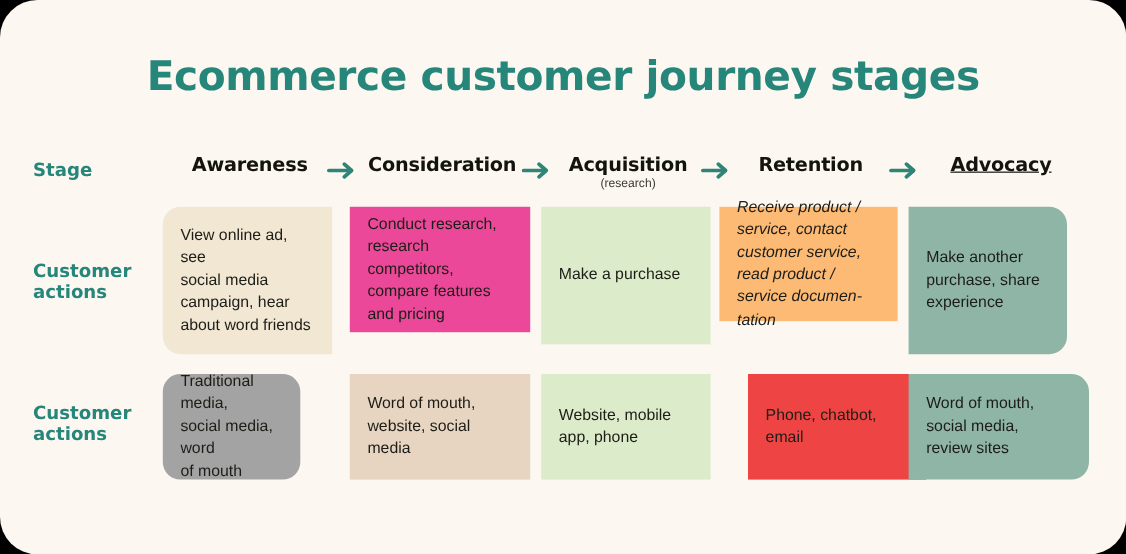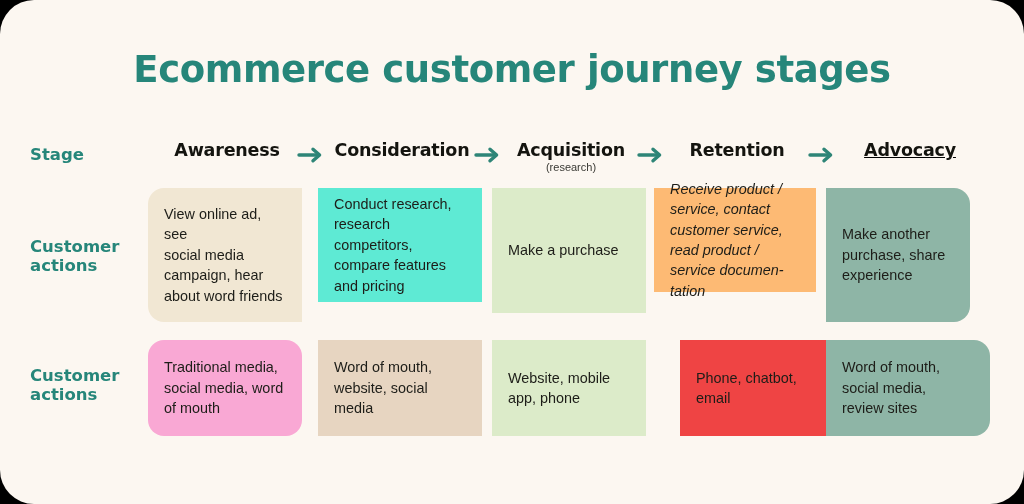--- a/index.html
+++ b/index.html
@@ -183,21 +183,21 @@
 actions</div>
   <div class="row-label" id="row2-label">Customer
 actions</div>
 
   <div class="cell r-left" id="c00" style="left: 148px; width: 154px; top: 188px; height: 134px; background: rgb(241, 231, 211);">
       <div class="cell-text">View online ad, see
 social media
 campaign, hear
 about word friends</div>
     </div>
-  <div class="cell" id="c01" style="left: 318px; width: 164px; top: 188px; height: 114px; background: #5eead4;">
+  <div class="cell" id="c01" style="left: 318px; width: 164px; top: 188px; height: 114px; background: #ec4899;">
       <div class="cell-text">Conduct research,
 research competitors,
 compare features
 and pricing</div>
     </div>
   <div class="cell" id="c02" style="left: 492px; width: 154px; top: 188px; height: 125px; background: rgb(220, 235, 201);">
       <div class="cell-text">Make a purchase</div>
     </div>
   <div class="cell" id="c03" style="left: 654px; width: 162px; top: 188px; height: 104px; background: #fdba74; font-style: italic;">
       <div class="cell-text">Receive product /
@@ -206,21 +206,21 @@
 read product /
 service documen-
 tation</div>
     </div>
   <div class="cell r-right" id="c04" style="left: 826px; width: 144px; top: 188px; height: 134px; background: rgb(142, 181, 166);">
       <div class="cell-text">Make another
 purchase, share
 experience</div>
     </div>
 
-  <div class="cell r-left" id="c10" style="left: 148px; width: 154px; top: 340px; height: 96px; background: #f9a8d4; border-radius: 16px;">
+  <div class="cell r-left" id="c10" style="left: 148px; width: 125px; top: 340px; height: 96px; background: #a3a3a3; border-radius: 16px;">
       <div class="cell-text">Traditional media,
 social media, word
 of mouth</div>
     </div>
   <div class="cell" id="c11" style="left: 318px; width: 164px; top: 340px; height: 96px; background: rgb(231, 213, 193);">
       <div class="cell-text">Word of mouth,
 website, social
 media</div>
     </div>
   <div class="cell" id="c12" style="left: 492px; width: 154px; top: 340px; height: 96px; background: rgb(220, 235, 201);">

